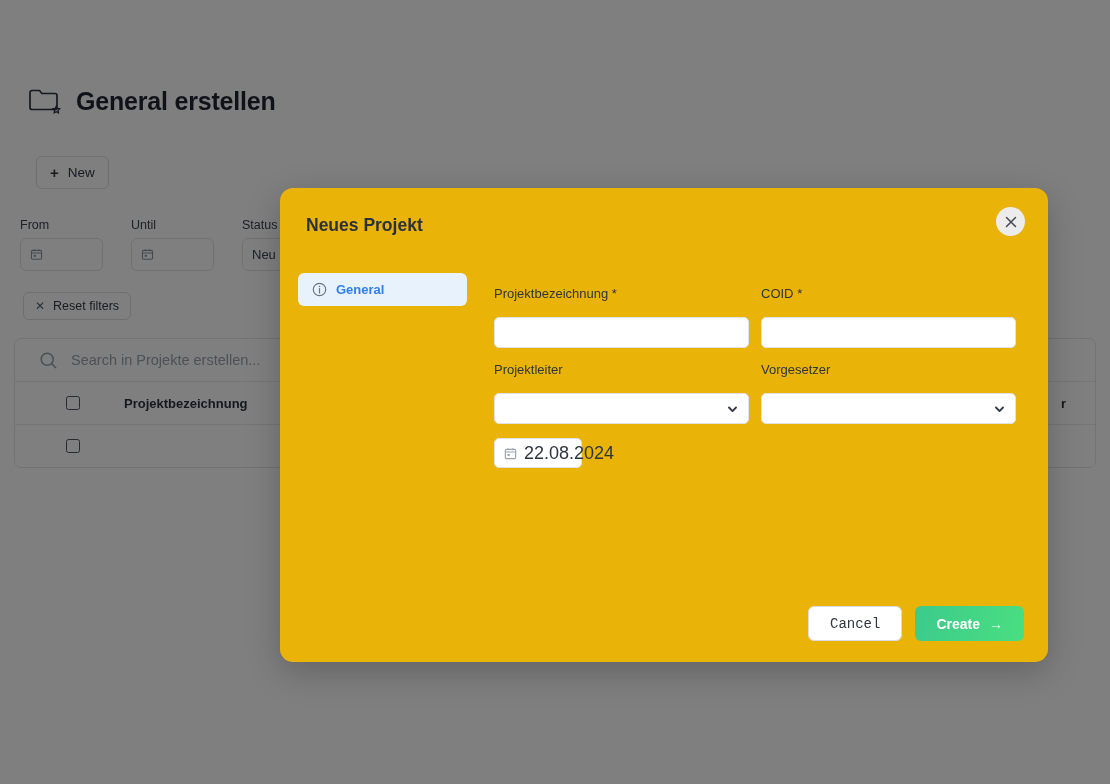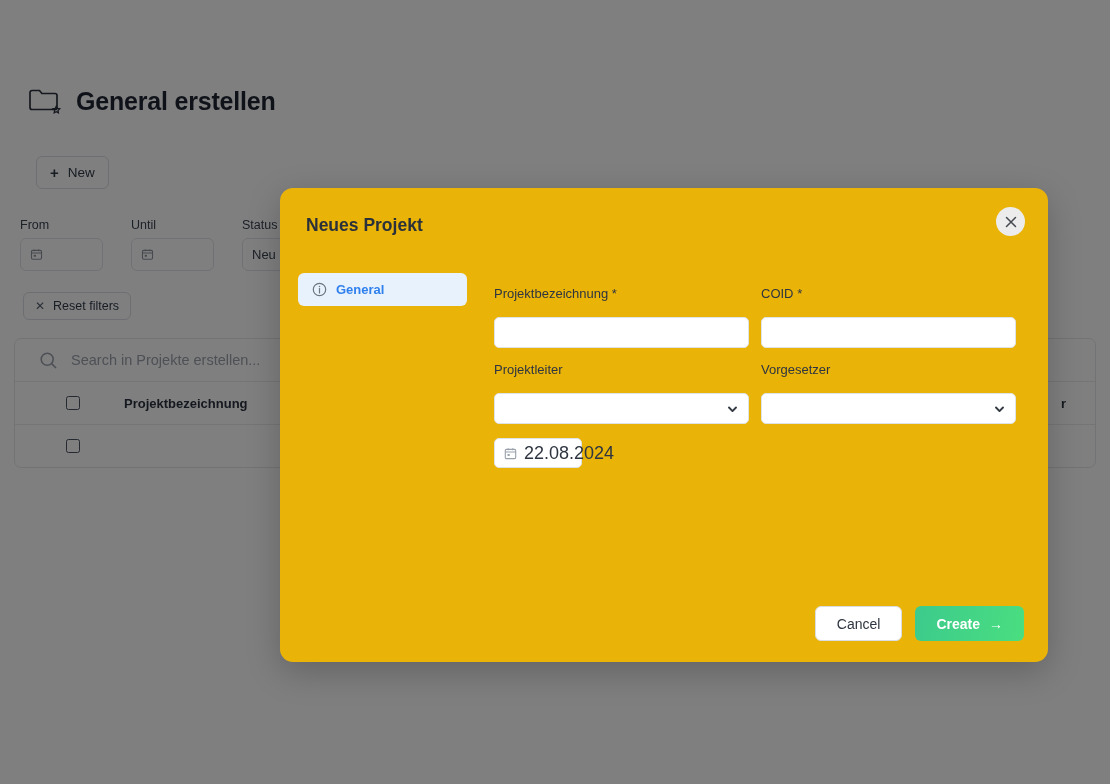--- a/index.html
+++ b/index.html
@@ -234,21 +234,21 @@
     position: absolute;
     right: 24px; bottom: 21px;
     display: flex; align-items: center; gap: 13px;
   }
   .btn-cancel {
     height: 35px; padding: 0 21px;
     background: #ffffff;
     border: 1px solid #d9dde3;
     border-radius: 6px;
     font-size: 14px;
-    font-family: Liberation Sans, sans-serif;
+    font-family: Liberation Mono, monospace;
     color: #2e3540;
     cursor: pointer;
   }
   .btn-create {
     height: 35px; padding: 0 21px;
     background: linear-gradient(100deg, #3ccb8c 0%, #4ade80 100%);
     border: none;
     border-radius: 6px;
     font-size: 14px;
     font-weight: 600;

